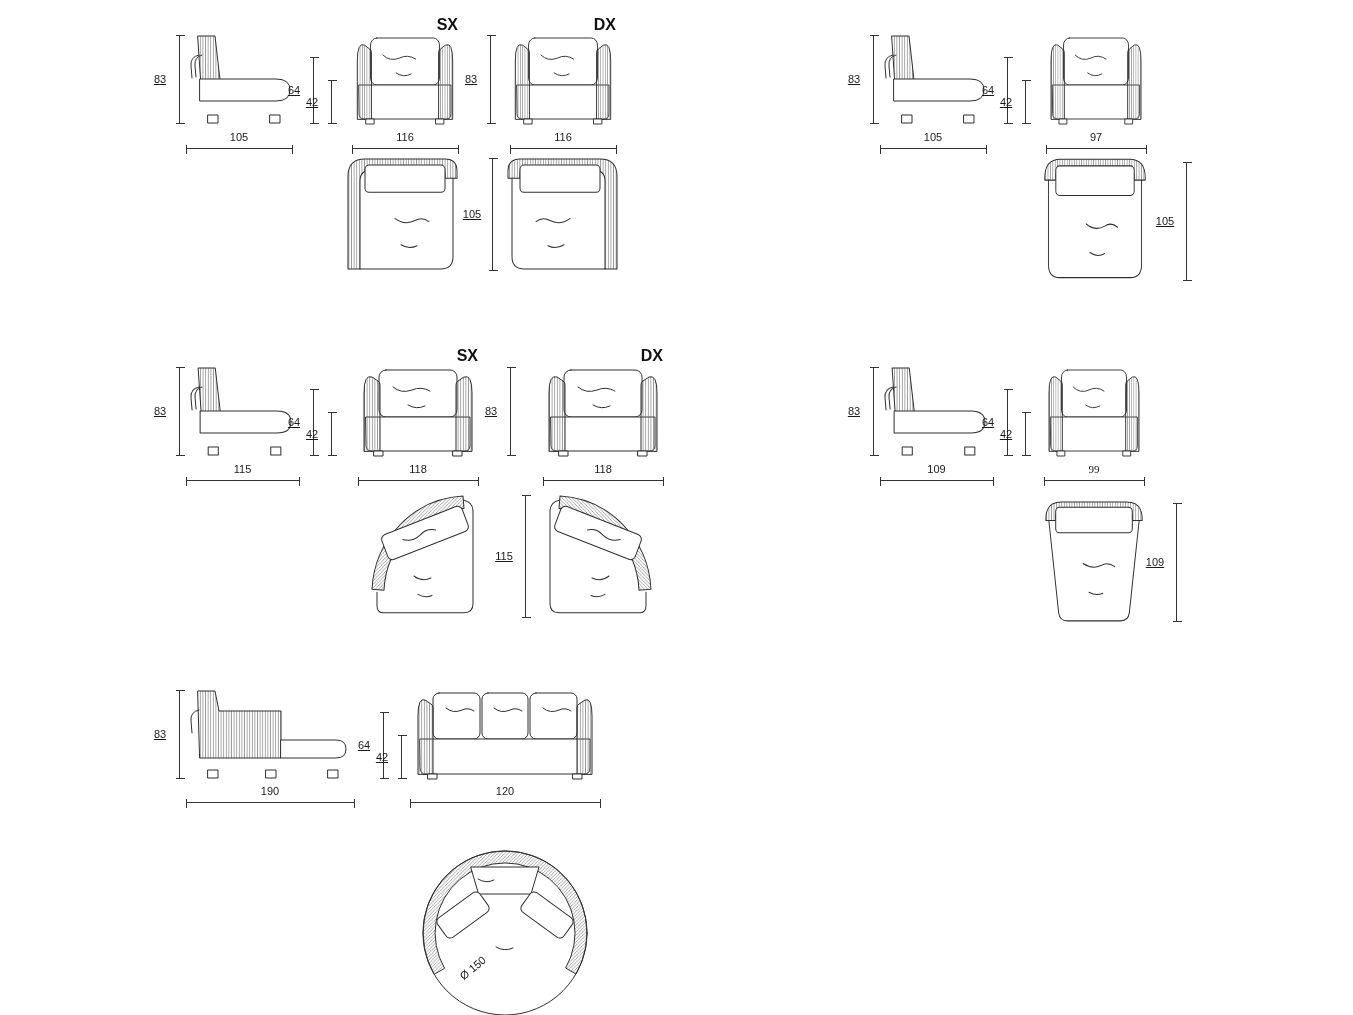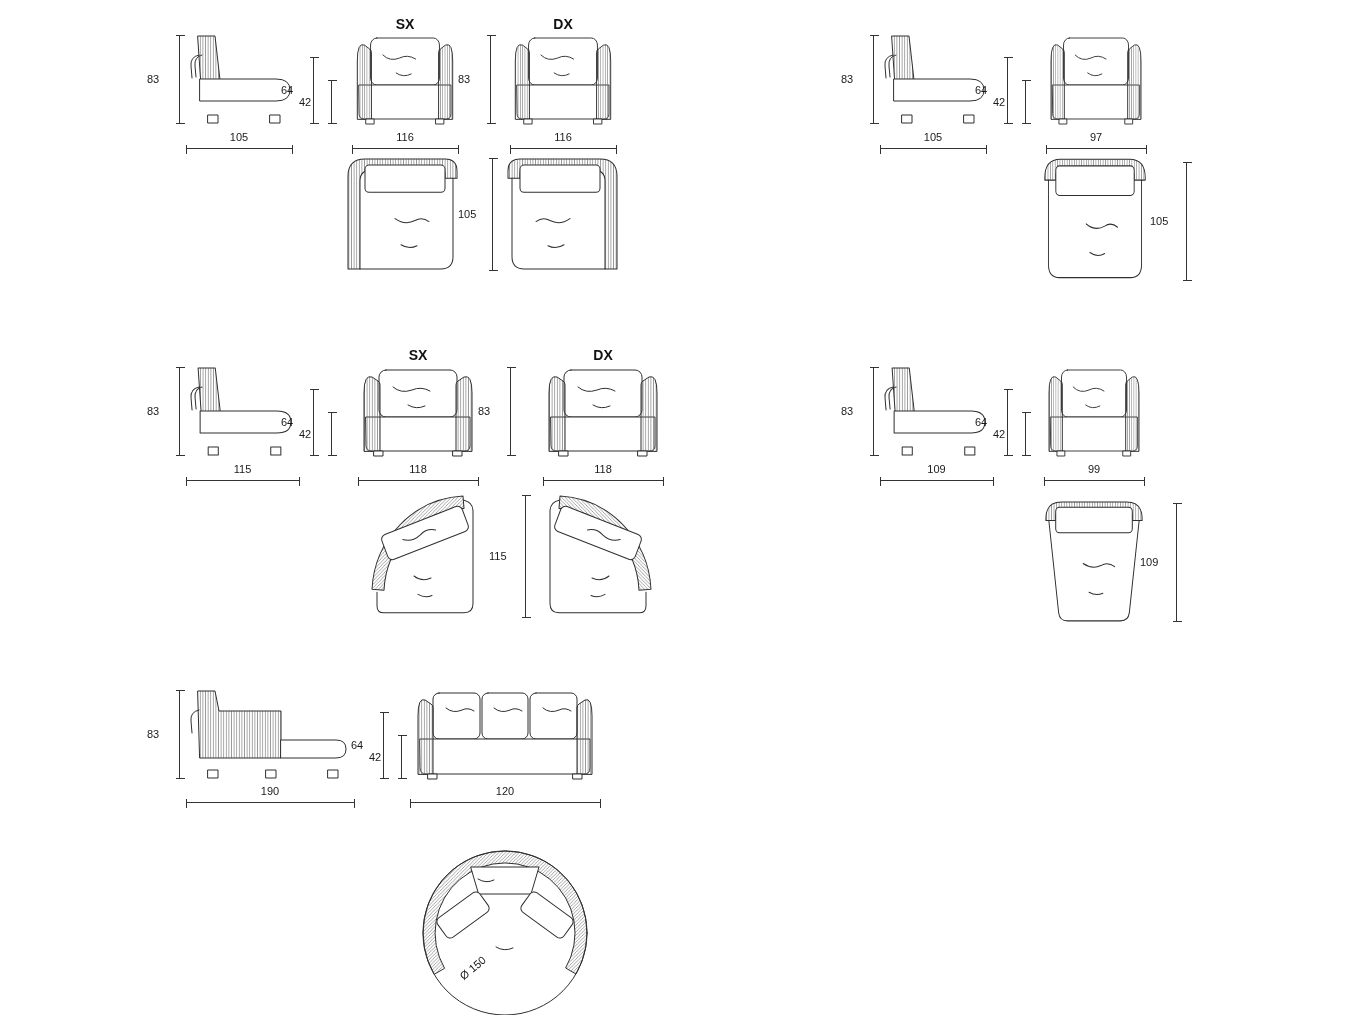--- a/index.html
+++ b/index.html
@@ -2,22 +2,22 @@
 <html><head>
 <meta charset="utf-8">
 <style>
   * { box-sizing: border-box; }
   html, body { margin:0; padding:0; background:#ffffff; }
   .sheet { position:relative; width:1353px; height:1015px; background:#fff;
            font-family:"Liberation Sans", sans-serif; overflow:hidden; }
   .fig { position:absolute; }
   .dim-label { position:absolute; font-size:11px; line-height:12px; color:#1a1a1a; white-space:nowrap; }
   .dim-label.center { text-align:center; }
-  .dim-label.right { text-align:left; }
-  .hdr-label { position:absolute; font-size:14px; font-weight:bold; color:#111; text-align:center; }
+  .dim-label.right { text-align:center;text-decoration:underline; }
+  .hdr-label { position:absolute; font-size:16px; font-weight:bold; color:#111; text-align:right; }
   .vdim { position:absolute; width:0; border-left:1px solid #333; }
   .vdim::before, .vdim::after { content:""; position:absolute; left:-4.5px; width:9px; height:1px; background:#333; }
   .vdim::before { top:-0.5px; } .vdim::after { bottom:-0.5px; }
   .hdim { position:absolute; height:0; border-top:1px solid #333; }
   .hdim::before, .hdim::after { content:""; position:absolute; top:-4.5px; width:1px; height:9px; background:#333; }
   .hdim::before { left:-0.5px; } .hdim::after { right:-0.5px; }
   .c path, .c rect, .c line, .c circle { stroke:#2f2f2f; stroke-width:1; stroke-linecap:round; stroke-linejoin:round; }
   .defs-svg { position:absolute; width:0; height:0; }
   svg text { font-family:"Liberation Sans", sans-serif; }
 </style>
@@ -257,21 +257,21 @@
 
     <div class="dim-label right" style="left:841px;top:405px;width:26px;">83</div>
     <div class="vdim" style="left:873px;top:367px;height:88px;"></div>
     <div class="dim-label right" style="left:975px;top:416px;width:26px;">64</div>
     <div class="vdim" style="left:1007px;top:389px;height:66px;"></div>
     <div class="dim-label right" style="left:993px;top:428px;width:26px;">42</div>
     <div class="vdim" style="left:1025px;top:412px;height:43px;"></div>
 
     <div class="dim-label center" style="left:880px;top:463px;width:113px;">109</div>
     <div class="hdim" style="left:880px;top:480px;width:113px;"></div>
-    <div class="dim-label center" style="left:1044px;top:463px;width:100px;">99</div>
+    <div class="dim-label center" style="left:1044px;top:463px;width:100px;font-family:Liberation Serif, serif;">99</div>
     <div class="hdim" style="left:1044px;top:480px;width:100px;"></div>
 
     <div class="dim-label right" style="left:1140px;top:556px;width:30px;">109</div>
     <div class="vdim" style="left:1176px;top:503px;height:118px;"></div>
   </div>
 
   <div>
     <svg class="fig" style="left:186px;top:688px;" width="168" height="92" viewBox="0 0 168 92" preserveAspectRatio="none">
         <use href="#chaiseside"></use>
       </svg>

